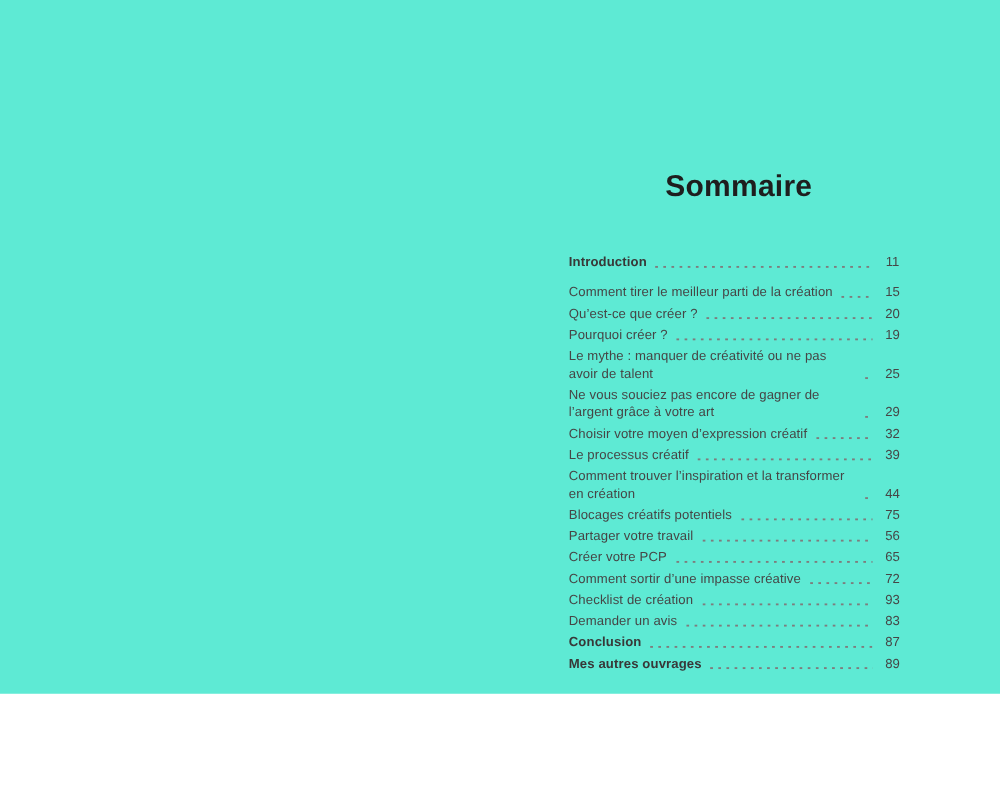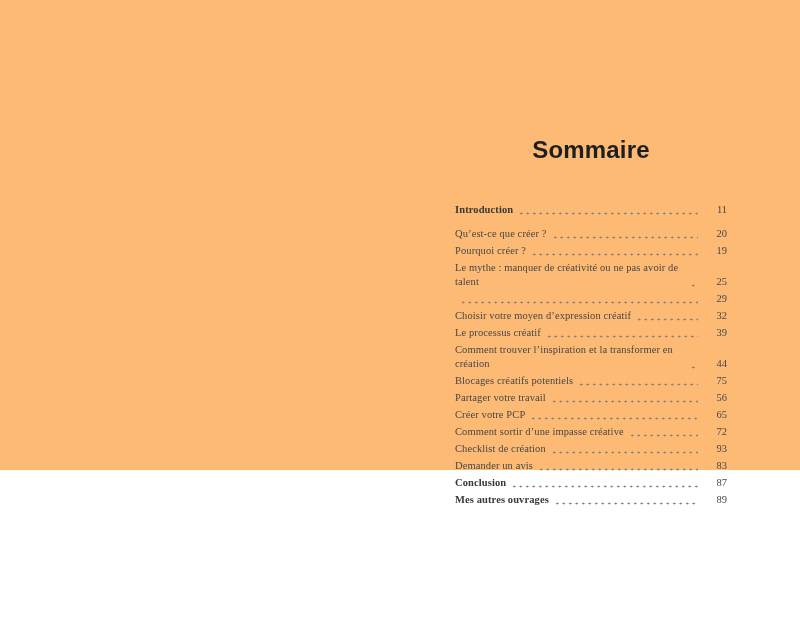--- a/index.html
+++ b/index.html
@@ -7,41 +7,40 @@
     padding: 0;
     background: #ffffff;
     width: 800px;
     height: 637px;
     overflow: hidden;
     font-family: "Liberation Sans", "DejaVu Sans", sans-serif;
   }
   .page {
     position: relative;
     width: 800px;
-    height: 470px;
-    background: #fdba74;
+    height: 555px;
+    background: #5eead4;
   }
   .toc-column {
     position: absolute;
     left: 455px;
     top: 138px;
     width: 272px;
   }
   .toc-title {
     margin: 0 0 41px 0;
     font-size: 24px;
     line-height: 24px;
     font-weight: bold;
     letter-spacing: 0.2px;
     color: #1e1e1e;
     text-align: center;
   }
   .toc-list {
     width: 272px;
-    font-family: Liberation Serif, serif;
   }
   .toc-row {
     display: flex;
     align-items: flex-end;
     font-size: 10.5px;
     line-height: 14px;
     color: #464646;
     margin-bottom: 3px;
   }
   .toc-row .toc-label {
@@ -69,58 +68,64 @@
     height: 3px;
     margin: 0 3px 2px 5px;
     background-image: radial-gradient(circle, #7d7d7d 0.9px, rgba(0,0,0,0) 1.1px);
     background-size: 6.5px 3px;
     background-position: left bottom;
     background-repeat: repeat-x;
   }
   .page-num {
     flex: 0 0 auto;
     width: 26px;
-    text-align: right;
+    text-align: center;
   }
 </style>
 </head>
 <body>
 
 <div class="page">
   <div class="toc-column">
     <h1 class="toc-title">Sommaire</h1>
 
     <div class="toc-list">
 
       <div class="toc-row bold row-intro">
         <span class="toc-label">Introduction</span>
         <span class="leader"></span>
         <span class="page-num">11</span>
       </div>
 
+      <div class="toc-row">
+        <span class="toc-label">Comment tirer le meilleur parti de la création</span>
+        <span class="leader"></span>
+        <span class="page-num">15</span>
+      </div>
 
       <div class="toc-row">
         <span class="toc-label">Qu’est-ce que créer ?</span>
         <span class="leader"></span>
         <span class="page-num">20</span>
       </div>
 
       <div class="toc-row">
         <span class="toc-label">Pourquoi créer ?</span>
         <span class="leader"></span>
         <span class="page-num">19</span>
       </div>
 
       <div class="toc-row">
         <span class="toc-label">Le mythe : manquer de créativité ou ne pas avoir de talent</span>
         <span class="leader"></span>
         <span class="page-num">25</span>
       </div>
 
       <div class="toc-row">
+        <span class="toc-label">Ne vous souciez pas encore de gagner de l’argent grâce à votre art</span>
         <span class="leader"></span>
         <span class="page-num">29</span>
       </div>
 
       <div class="toc-row">
         <span class="toc-label">Choisir votre moyen d’expression créatif</span>
         <span class="leader"></span>
         <span class="page-num">32</span>
       </div>
 

